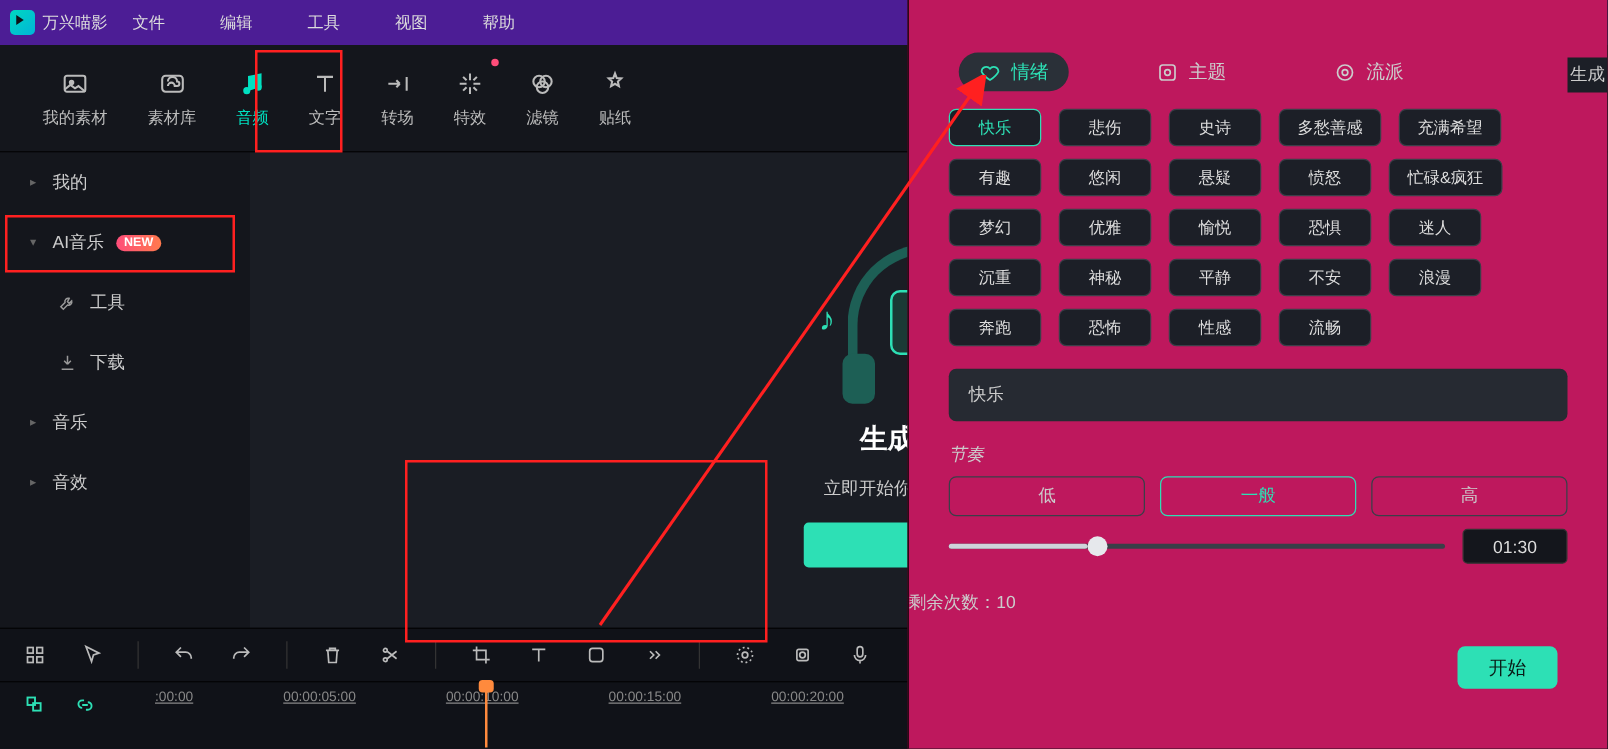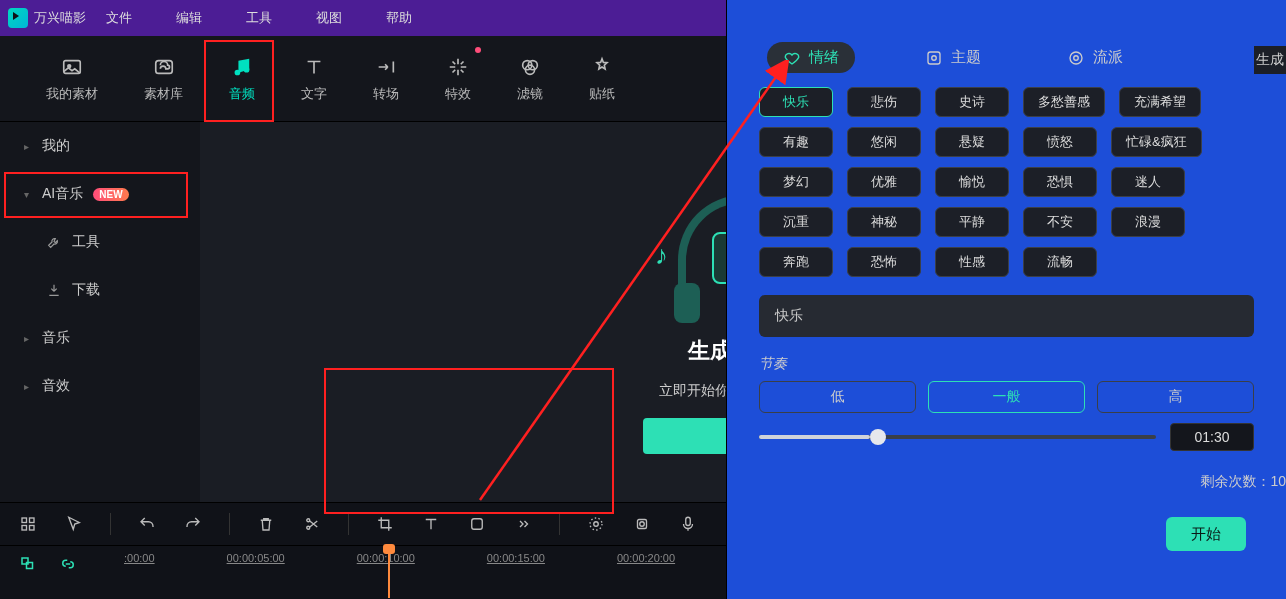--- a/index.html
+++ b/index.html
@@ -4,21 +4,21 @@
 <style>
 * { margin:0; padding:0; box-sizing:border-box; font-family:"Microsoft YaHei",Arial,sans-serif; }
 body { background:#0f1117; color:#ccc; width:1286px; height:599px; overflow:hidden; position:relative; }
 .topbar { height:36px; display:flex; align-items:center; padding:0 8px; background:#4c1d95; font-size:13px; color:#ddd; }
 .logo { display:flex; align-items:center; gap:6px; margin-right:20px; }
 .logo-ic { width:20px; height:20px; background:linear-gradient(135deg,#00d8c0,#00b5d8); border-radius:4px; position:relative; }
 .logo-ic::after{content:"";position:absolute;left:5px;top:4px;border-left:6px solid #0f1117;border-top:4px solid transparent;border-bottom:4px solid transparent;}
 .menu { display:flex; gap:44px; }
 .menu span { cursor:pointer; }
 .proj-name { margin-left:auto; color:#aaa; font-size:13px; }
-.tabs { height:86px; display:flex; align-items:center; background:#14161c; border-bottom:1px solid #000; padding-left:42px; gap:38px; }
+.tabs { height:86px; display:flex; align-items:center; background:#14161c; border-bottom:1px solid #000; padding-left:30px; gap:24px; }
 .tab { display:flex; flex-direction:column; align-items:center; gap:6px; color:#bbb; font-size:13px; cursor:pointer; position:relative; padding:8px 4px;}
 .tab.active { color:#00e0c0; }
 .tab-ic { width:24px; height:24px; display:flex; align-items:center; justify-content:center; }
 .tab-ic svg { width:22px; height:22px; stroke:#bbb; fill:none; stroke-width:1.8; }
 .tab.active .tab-ic svg { stroke:#00e0c0; fill:#00e0c0; }
 .pinkdot{position:absolute;top:0;right:-6px;width:6px;height:6px;border-radius:50%;background:#ff4d7a;}
 .hred { position:absolute; border:2px solid #ff2020; pointer-events:none; z-index:50; }
 .body-row { display:flex; height:380px; }
 .sidebar { width:200px; background:#14161c; display:flex; flex-direction:column; font-size:14px; }
 .side-item { height:48px; display:flex; align-items:center; padding-left:24px; gap:10px; color:#ccc; cursor:pointer; position:relative;}
@@ -41,40 +41,40 @@
 .tb-ic { width:20px; height:20px; color:#bbb; cursor:pointer; display:flex; align-items:center; justify-content:center;}
 .tb-ic svg{width:18px;height:18px;stroke:#bbb;fill:none;stroke-width:1.8;}
 .tb-sep { width:1px; height:22px; background:#333;}
 .timeline { height:52px; background:#101218; display:flex; align-items:flex-start; padding-left:18px; gap:16px; font-size:11px; color:#888; position:relative;text-decoration:underline;}
 .tl-left{display:flex;gap:20px;align-items:center;padding-top:8px;}
 .tl-left svg{width:18px;height:18px;stroke:#2de0b5;fill:none;stroke-width:2;}
 .tl-times{display:flex;gap:72px;padding-top:6px;padding-left:30px;}
 .playhead{position:absolute;left:388px;top:0;width:2px;height:52px;background:#ff8a3d;}
 .playhead::before{content:"";position:absolute;top:-2px;left:-5px;width:12px;height:10px;background:#ff8a3d;border-radius:3px;}
 
-.panel { position:absolute; right:0; top:0; width:560px; height:599px; background:#1d4ed8; border-left:1px solid #000; padding:10px 0 0 0; display:flex; flex-direction:column;}
+.panel { position:absolute; right:0; top:0; width:560px; height:599px; background:#be185d; border-left:1px solid #000; padding:10px 0 0 0; display:flex; flex-direction:column;}
 .panel-top{height:24px;} 
 .ptabs { display:flex; gap:54px; padding:8px 40px 14px 40px; }
 .ptab { display:flex; align-items:center; gap:8px; color:#ccc; font-size:15px; cursor:pointer; padding:6px 16px; border-radius:20px;}
 .ptab.active { background:#2a3038; color:#2de0b5;}
 .ptab svg{width:18px;height:18px;stroke:currentColor;fill:none;stroke-width:1.8;}
 .tags { padding:0 32px; display:flex; flex-wrap:wrap; gap:10px 14px; }
 .tag { min-width:74px; text-align:center; padding:5px 14px; border:1px solid #3a3f48; border-radius:6px; font-size:13px; color:#ddd; cursor:pointer; background:#1c1f27;}
 .tag.sel { border-color:#2de0b5; color:#2de0b5;}
 .sel-box { margin:18px 32px 0 32px; background:#262a32; border-radius:6px; padding:12px 16px; font-size:14px; color:#ccc;}
 .sect-lbl { padding:18px 32px 8px 32px; font-size:14px; color:#ccc;font-style:italic;}
 .tempo { padding:0 32px; display:flex; gap:12px;}
 .tempo .opt{ flex:1; text-align:center; padding:6px 0; border:1px solid #3a3f48; border-radius:6px; font-size:14px; color:#ccc; cursor:pointer;}
 .tempo .opt.sel{ border-color:#2de0b5; color:#2de0b5;}
 .dur-row{ padding:10px 32px 0 32px; display:flex; align-items:center; gap:14px;}
 .slider{ flex:1; height:4px; background:#3a3f48; border-radius:2px; position:relative;}
 .slider .fill{position:absolute;left:0;top:0;height:4px;background:#cfd3da;border-radius:2px;width:28%;}
 .slider .knob{position:absolute;left:28%;top:-6px;width:16px;height:16px;background:#e6e8ec;border-radius:50%;}
 .dur-val{ width:84px; height:28px; background:#14161c; border:1px solid #333; border-radius:4px; display:flex; align-items:center; justify-content:center; font-size:14px; color:#ddd;}
-.remain { text-align:right; font-size:14px; color:#ccc; padding:22px 0 8px 0;}
+.remain { text-align:left; font-size:14px; color:#ccc; padding:22px 0 8px 0;}
 .panel-start { margin:18px 32px 0 auto; display:block; width:80px; height:34px; background:#2de0b5; border:none; border-radius:6px; font-size:15px; color:#0a1a16; cursor:pointer; margin-right:40px;}
 .gen-strip{position:absolute;right:0;top:46px;width:32px;height:28px;background:#1c1f27;color:#ccc;font-size:14px;display:flex;align-items:center;padding-left:2px;}
 
 .arrow-svg{position:absolute;left:300px;top:60px;width:520px;height:460px;pointer-events:none;z-index:60;}
 </style>
 </head>
 <body>
 
 <div class="topbar">
   <div class="logo">

